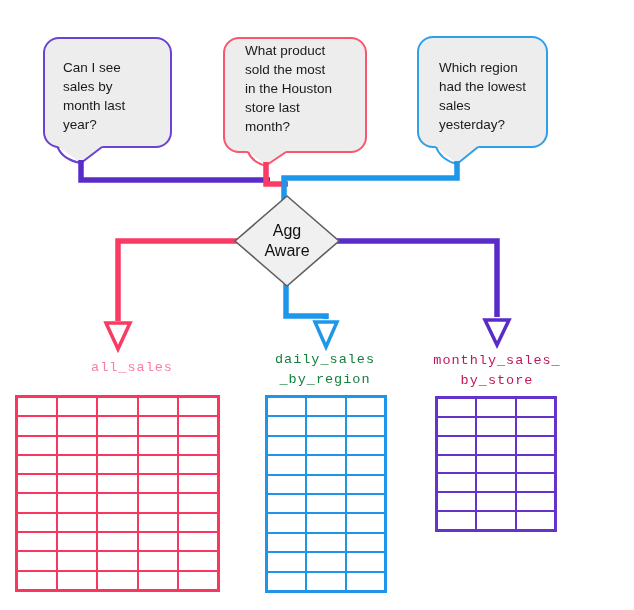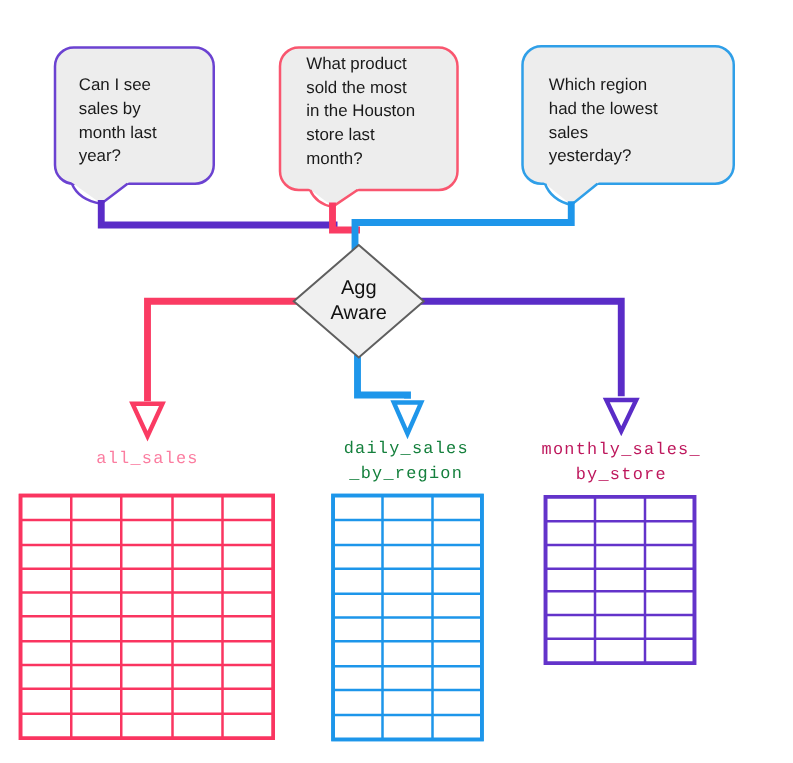--- a/index.html
+++ b/index.html
@@ -12,36 +12,36 @@
     position:absolute; z-index:1;
     background:#ededed;
     border:2px solid #888;
     border-radius:16px;
     box-sizing:border-box;
     font-size:13.5px; line-height:19px; color:#1a1a1a;
     white-space:pre-line;
   }
   .bubble-1 { left:43px;  top:37px; width:129px; height:111px; padding:19px 8px 0 18px; }
   .bubble-2 { left:223px; top:37px; width:144px; height:116px; padding:2px 8px 0 20px; }
-  .bubble-3 { left:417px; top:36px; width:171px; height:112px; padding:20px 8px 0 20px; }
+  .bubble-3 { left:417px; top:36px; width:131px; height:112px; padding:20px 8px 0 20px; }
 
   .diamond-label {
     position:absolute; z-index:4;
     left:237px; top:221px; width:100px;
     text-align:center; font-size:16px; line-height:19.5px;
     color:#111; white-space:pre-line;
   }
 
   .tbl-label {
     position:absolute; z-index:2;
     font-family:"Liberation Mono", monospace;
     font-size:13.5px; line-height:20px; letter-spacing:1px;
     text-align:center; white-space:pre-line;
   }
-  .tbl-label-1 { left:18px;  top:358px; width:200px; }
+  .tbl-label-1 { left:32px;  top:358px; width:200px; }
   .tbl-label-2 { left:245px; top:350px; width:160px; }
   .tbl-label-3 { left:417px; top:351px; width:160px; }
 
   .table {
     position:absolute; z-index:2;
     display:grid; gap:2px;
     border:3px solid; box-sizing:border-box;
   }
   .table-1 { left:15px;  top:395px; width:205px; height:197px; }
   .table-2 { left:265px; top:395px; width:122px; height:198px; }

